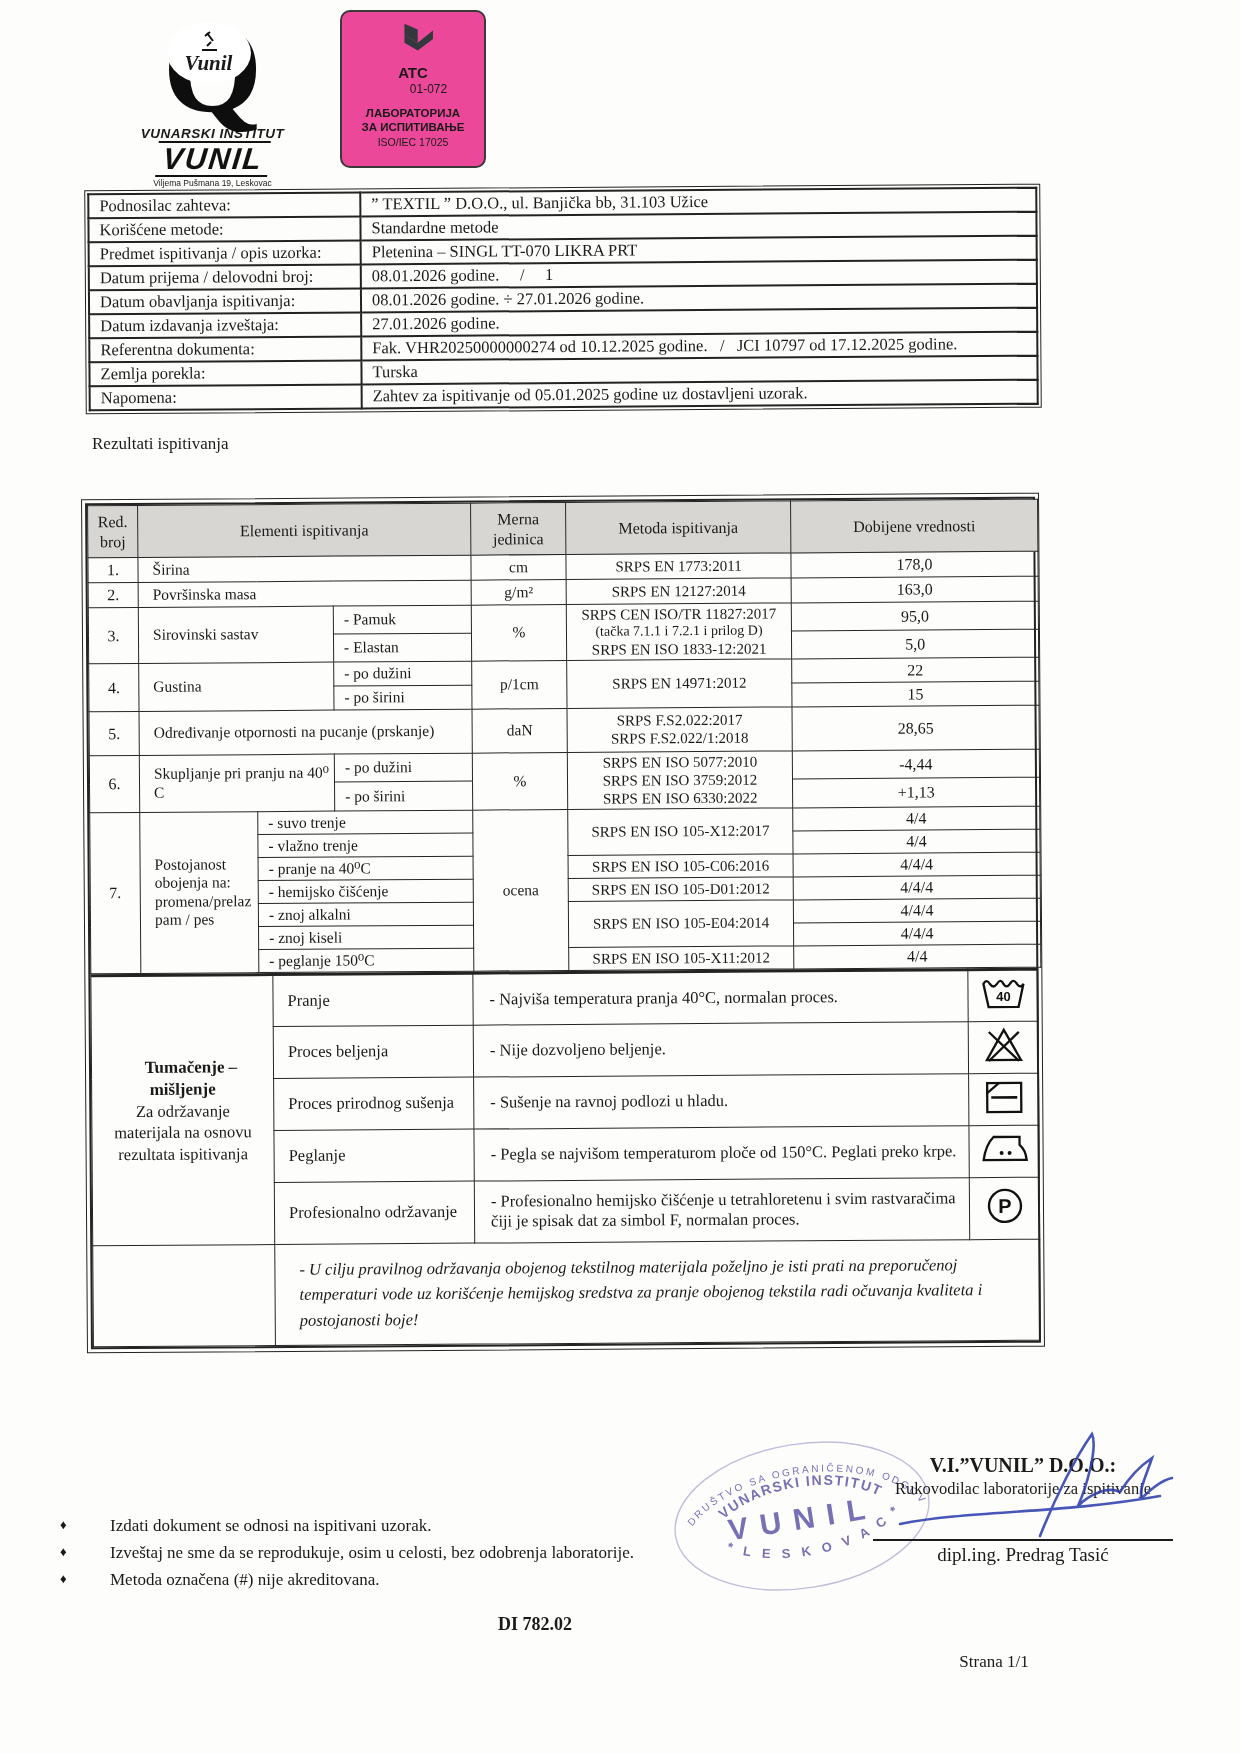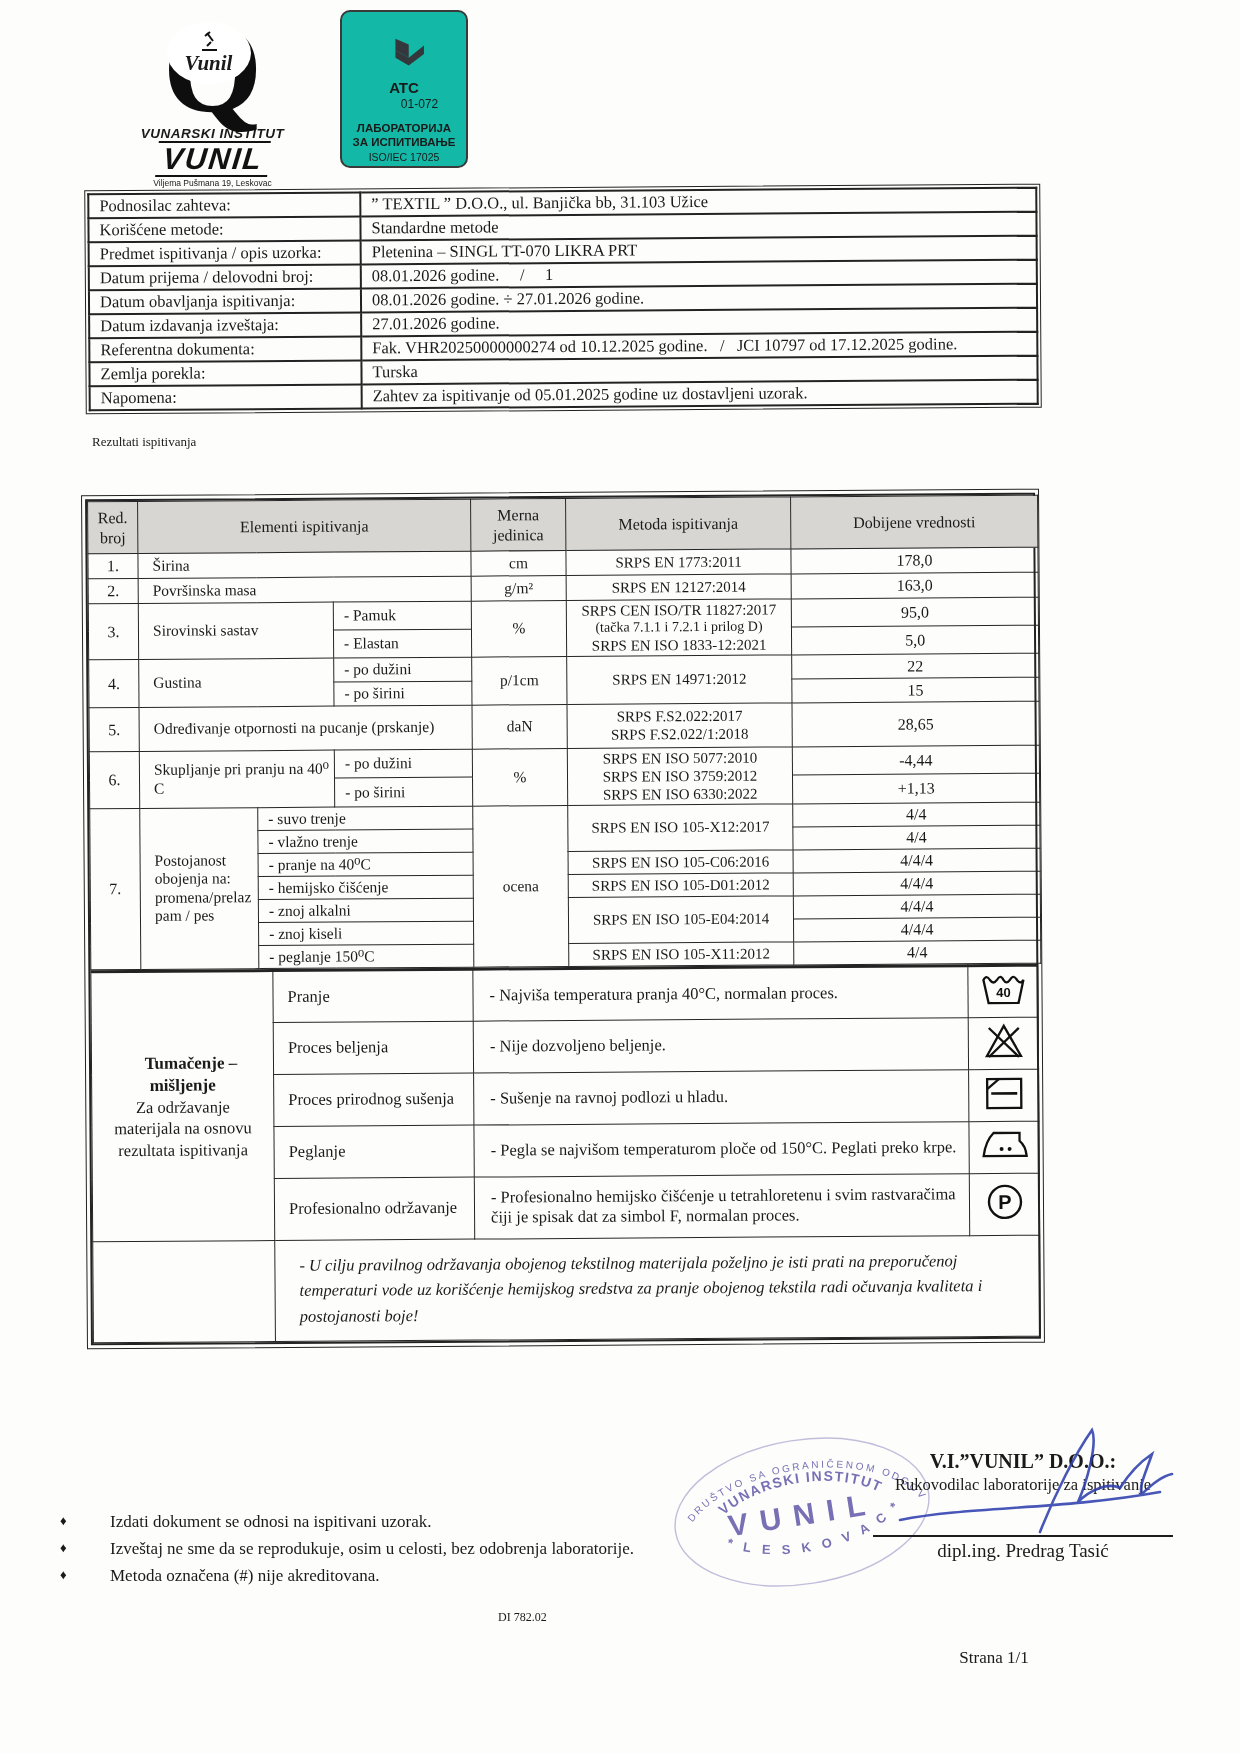--- a/index.html
+++ b/index.html
@@ -22,38 +22,38 @@
   .logo-addr { font:8.5px "Liberation Sans",sans-serif; margin-top:1px; }
 
   .org-col { flex:1; text-align:center; padding-top:6px; }
   .org-name { font-size:22px; font-weight:bold; }
   .org-l2 { font-size:17px; font-weight:bold; margin-top:2px; }
   .org-l3, .org-l4 { font-size:16px; margin-top:1px; }
   .rep-title { margin-top:13px; font-size:23px; font-weight:bold; font-style:italic; }
   .rep-num { display:inline-block; border-bottom:2.5px solid #111; padding:0 34px 1px 22px; margin-left:12px; }
 
   .atc-col { width:152px; }
-  .atc-box { width:128px; height:158px; border:2px solid #3a3a3a; border-radius:10px; text-align:center; padding-top:24px;
-             font-family:"Liberation Sans",sans-serif; background:#14b8a6; }
+  .atc-box { width:146px; height:158px; border:2px solid #3a3a3a; border-radius:10px; text-align:center; padding-top:9px;
+             font-family:"Liberation Sans",sans-serif; background:#ec4899; }
   .atc-name { font-size:15px; font-weight:bold; margin-top:1px; }
   .atc-num { font-size:12px; margin-top:1px;margin-left:31px; }
   .atc-l { font-size:11.5px; font-weight:bold; line-height:1.25; margin-top:10px; }
   .atc-iso { font-size:10.5px; margin-top:1px; }
 
   
   .tilt { transform:rotate(-0.4deg); transform-origin:50% 50%; }
   table { border-collapse:collapse; table-layout:fixed; }
 
   .meta { width:950px; margin:12px 0 0 88px; }
   .meta td { border:2px solid #232323; font-size:16.5px; padding:1px 10px; height:21px; }
   .meta { border:2px solid #232323; outline:1.5px solid #232323; outline-offset:2.5px; }
   .meta .lbl { width:272px; }
   .meta .val { white-space:pre-wrap; }
 
-  .sec-title { margin:26px 0 0 92px; font-size:13px; }
+  .sec-title { margin:26px 0 0 92px; font-size:17px; }
 
   .frame { width:950px; margin:46px 0 0 88px; border:2.5px solid #232323; outline:1.5px solid #232323; outline-offset:3px; background:#fdfdfb; }
   .results, .care { width:100%; }
   .results td, .results th { border:1.5px solid #262626; padding:1px 4px; font-weight:normal; font-size:15.5px; line-height:1.2; }
   .results thead th { background:#d8d6d2; font-size:16px; height:52px; }
   .results .cnum { text-align:center; font-size:16px; }
   .results .cel { text-align:left; padding-left:14px; }
   .results .csub { text-align:left; padding-left:10px; }
   .results .cunit { text-align:center; }
   .results .cmeth { text-align:center; font-size:15px; }
@@ -80,21 +80,21 @@
   .sigblock { position:absolute; left:848px; top:108px; width:350px; text-align:center; }
   .sig-company { font-size:20px; font-weight:bold; }
   .sig-role { font-size:16.5px; margin-top:2px; }
   .sig-line { width:300px; margin:40px auto 0; border-top:2.5px solid #1d1d1d; }
   .sig-name { font-size:19px; margin-top:3px; }
   .swash { position:absolute; left:-8px; top:-26px; pointer-events:none; }
 
   .bullets { position:absolute; left:48px; top:170px; width:660px; }
   .bullet { display:flex; margin-bottom:7px; font-size:17px; }
   .bullet .dia { width:14px; font-size:13px; margin:1px 36px 0 12px; }
-  .doc-code { position:absolute; left:498px; top:268px; font-size:12px; font-weight:normal; }
+  .doc-code { position:absolute; left:498px; top:268px; font-size:18px; font-weight:bold; }
   .page-num { position:absolute; left:928px; top:306px; width:132px; text-align:center; font-size:17px; }
 </style>
 </head>
 <body>
 
 <div class="page">
 
   <div class="hdr">
     <div class="logo-col">
       <div class="qlogo">

